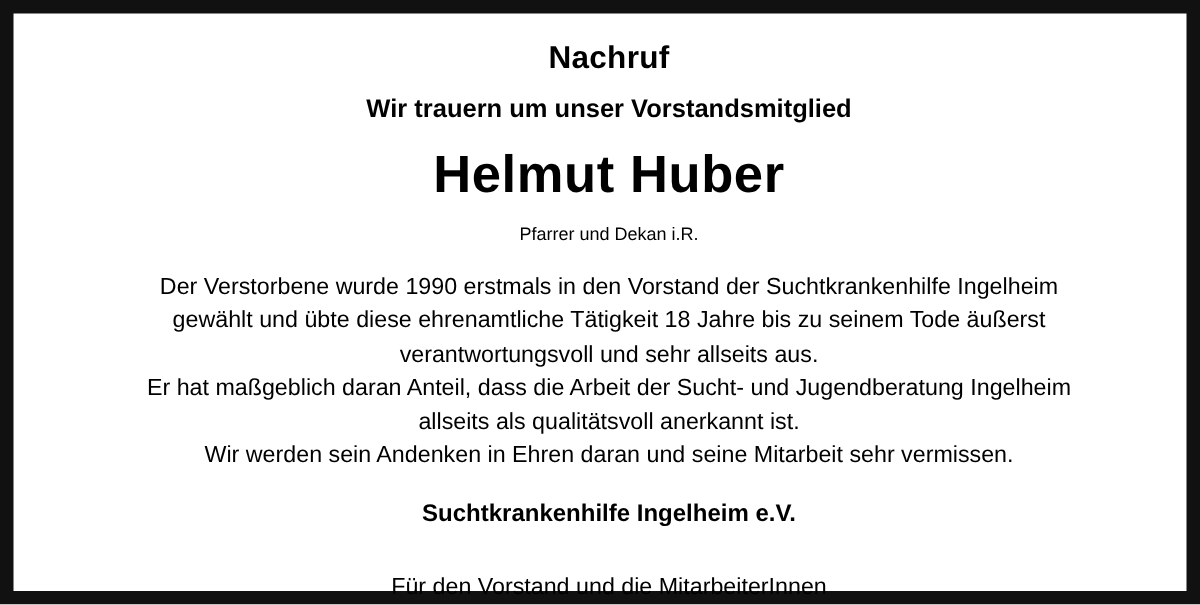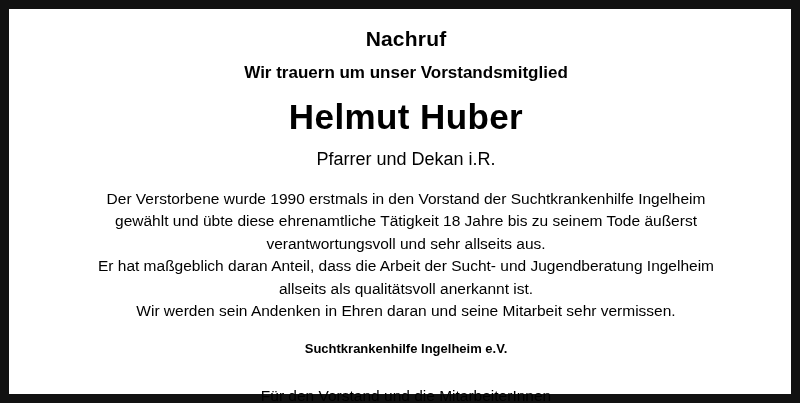--- a/index.html
+++ b/index.html
@@ -40,36 +40,36 @@
     margin: 0 0 14px 0;
   }
   .name {
     font-size: 35px;
     font-weight: bold;
     text-align: right;
     letter-spacing: 0.4px;
     margin: 0 0 12px 0;
   }
   .role {
-    font-size: 18px;
+    font-size: 12px;
     text-align: right;
     margin: 0 0 18px 0;
   }
   .body-text {
     font-size: 15.5px;
     line-height: 1.45;
     text-align: center;
     margin: 0 0 14px 0;
     max-width: 740px;
   }
   .body-text p {
     margin: 0;
   }
   .org {
-    font-size: 13px;
+    font-size: 16px;
     font-weight: bold;
     text-align: center;
     margin: 4px 0 14px 0;
   }
   .signoff {
     font-size: 15.5px;
     line-height: 1.45;
     text-align: center;
   }
   .signoff p {

